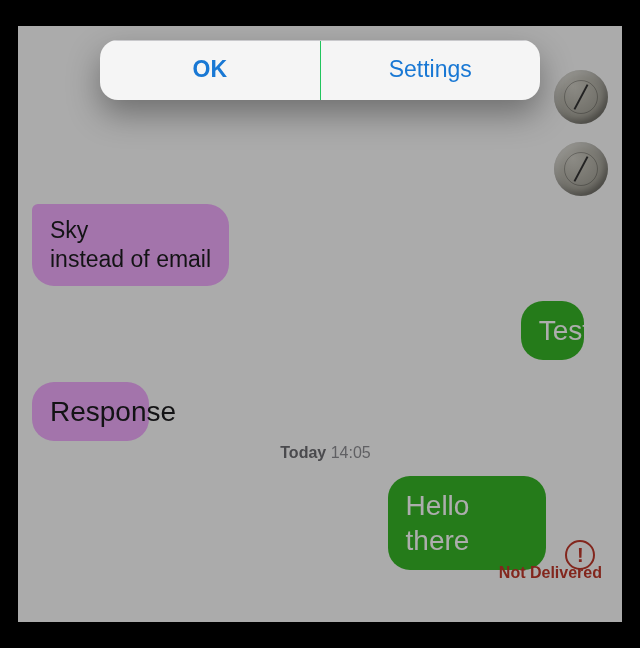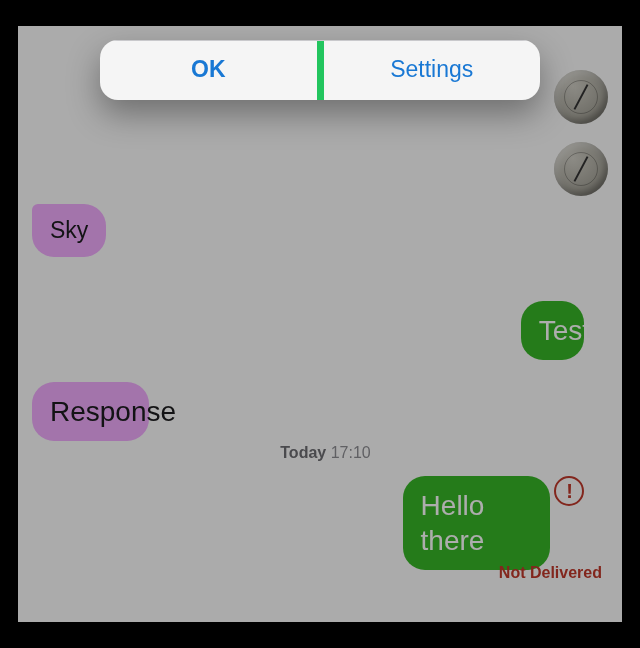--- a/index.html
+++ b/index.html
@@ -37,21 +37,21 @@
     .msg1 { position: absolute; top: 178px; left: 14px; }
     .msg1 .bubble { border-top-left-radius: 6px; max-width: 260px; font-size: 23px;}
     .msg-test { position: absolute; top: 275px; right: 14px; }
     .msg-resp { position: absolute; top: 356px; left: 14px; }
     .timestamp {
       position: absolute; top: 418px; left: 0; right: 0;
       text-align: center;
       font-size: 16px; color: #8e8e93;
     }
     .timestamp .day { font-weight: 600; color: #6d6d72; margin-left: 11px; }
-    .msg-hello { position: absolute; top: 450px; right: 14px; display: flex; align-items: flex-start; gap: 4px;}
+    .msg-hello { position: absolute; top: 450px; right: 14px; display: flex; align-items: flex-end; gap: 19px;}
     .notdelivered {
       position: absolute; top: 510px; right: 20px;
       color: #c0392b; font-size: 16px; font-weight: 700; margin-top: 28px;
     }
     .alert-error-icon {
       width: 30px; height: 30px; border: 2px solid #c0392b; border-radius: 50%;
       display: flex; align-items: center; justify-content: center;
       color: #c0392b; font-size: 20px; font-weight: 600;
     }
 
@@ -99,21 +99,21 @@
     }
     .alert .alert-btn {
       flex: 1;
       text-align: center;
       padding: 15px 0 17px;
       font-size: 23px;
       color: #1978d4;
       cursor: pointer;
       user-select: none;
     }
-    .alert .alert-btn + .alert-btn { border-left: 7px solid #22c55e; }
+    .alert .alert-btn + .alert-btn { border-left: 1px solid #22c55e; }
     .alert .alert-btn.bold { font-weight: 600; }
   </style>
 </head>
 <body>
 
 <div class="frame">
   <div class="screen">
 
     <div class="chat">
 
@@ -122,38 +122,39 @@
             <div class="needle"></div>
           </div>
         <div class="avatar">
             <div class="needle"></div>
           </div>
       </div>
 
       <div class="msg1">
         <div class="bubble in">
           <span>Sky</span><br>
+          <span>instead of email</span>
         </div>
       </div>
 
       <div class="msg-test">
         <div class="bubble out">
           <span>Test</span>
         </div>
       </div>
 
       <div class="msg-resp">
         <div class="bubble in">
           <span>Response</span>
         </div>
       </div>
 
       <div class="timestamp">
         <span class="day">Today</span>
-        <span>17:10</span>
+        <span>14:05</span>
       </div>
 
       <div class="msg-hello">
         <div class="bubble out">
           <span>Hello there</span>
         </div>
         <div class="alert-error-icon">
           <span>!</span>
         </div>
       </div>

